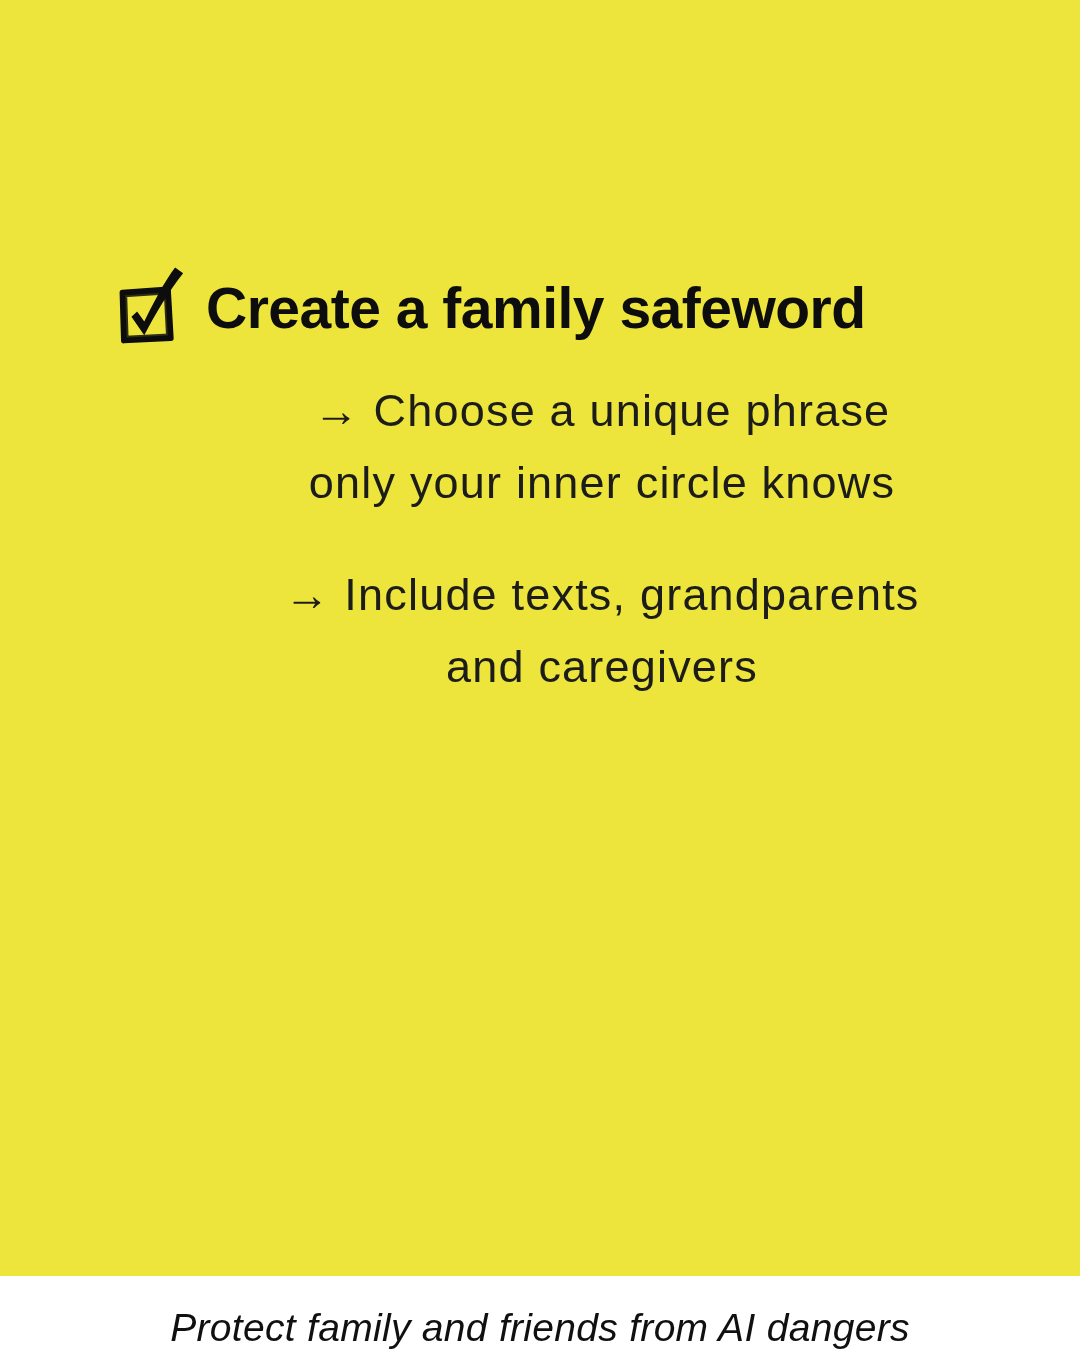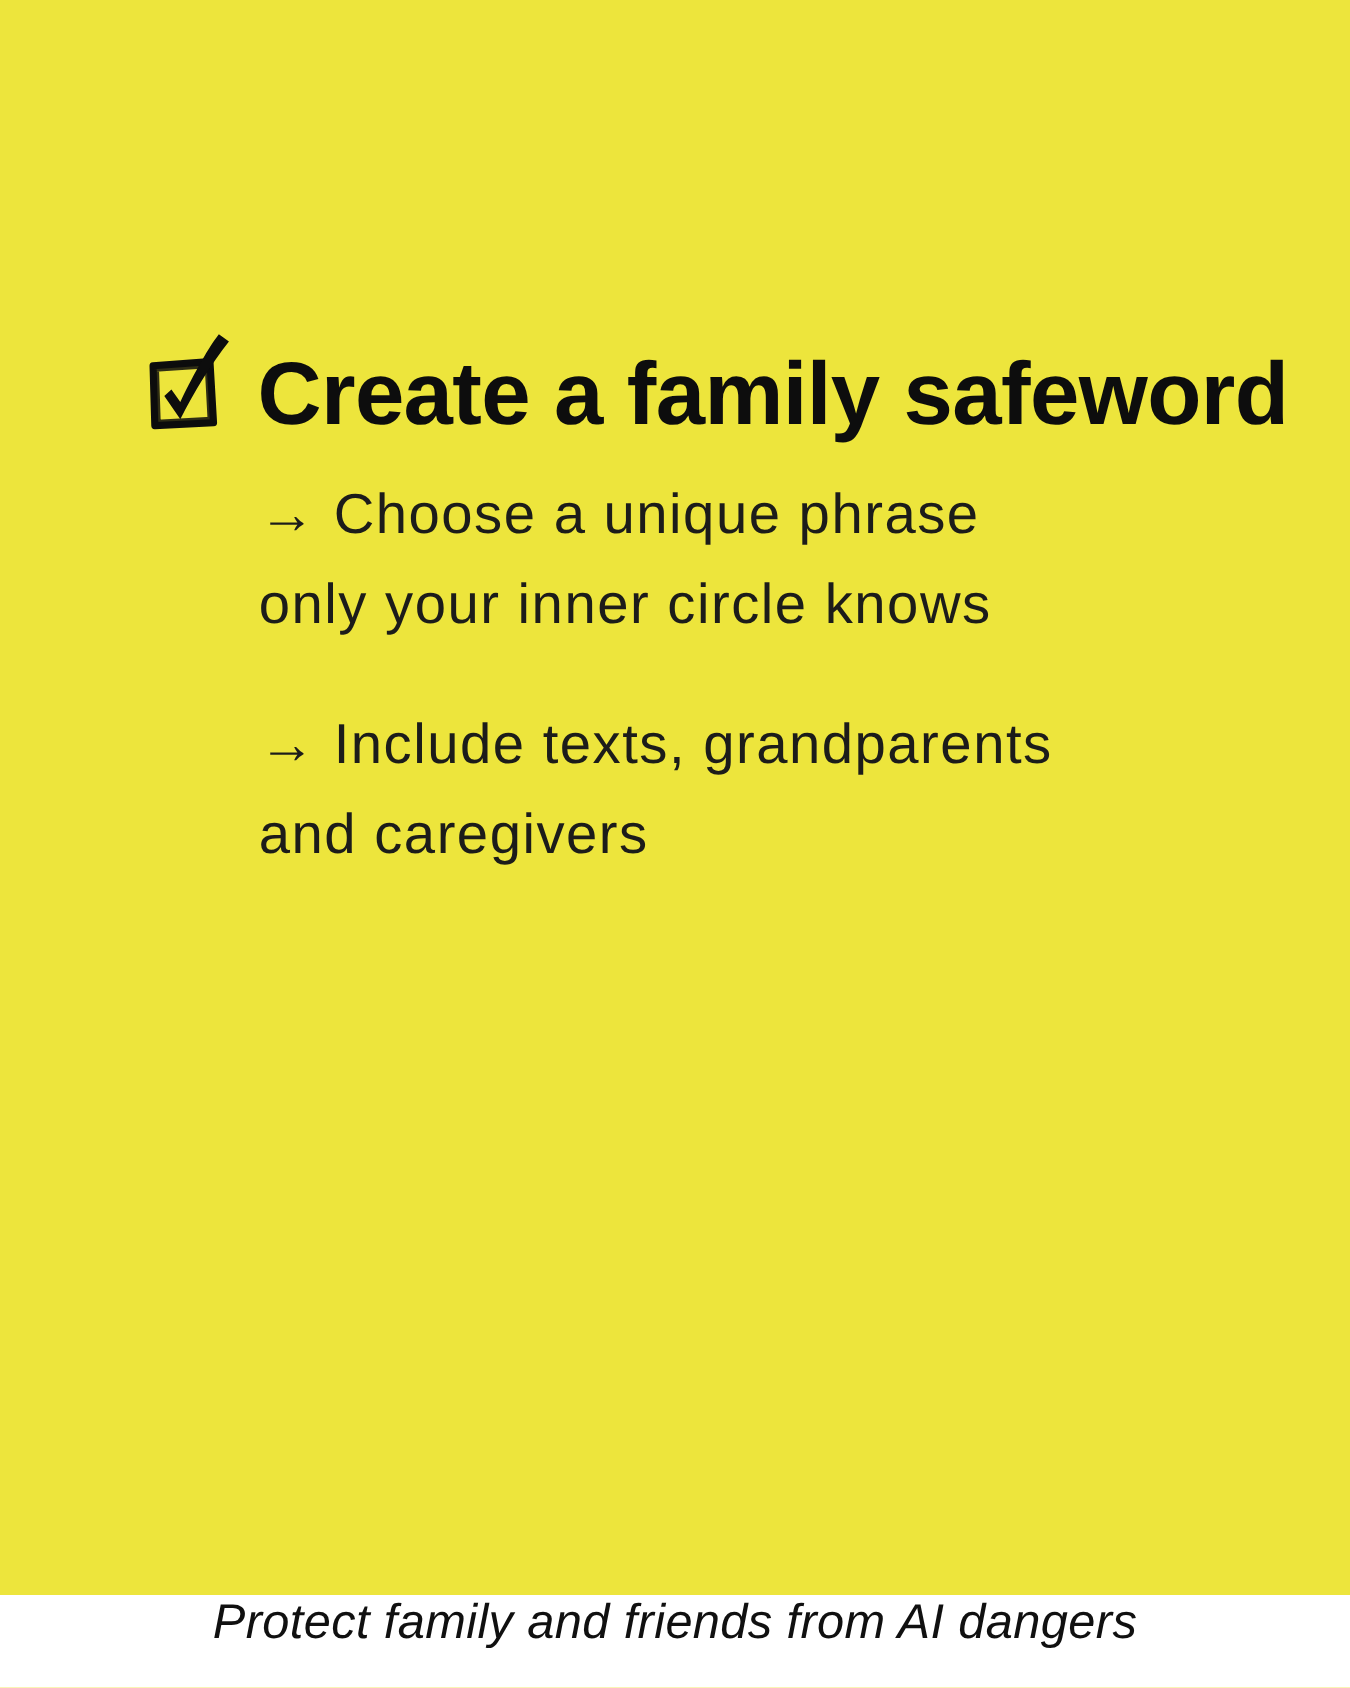--- a/index.html
+++ b/index.html
@@ -28,52 +28,53 @@
   .icon .box {
     fill: none;
     stroke: var(--color-heading, #111111);
     stroke-width: 6;
     stroke-linejoin: round;
   }
   .icon .tick { fill: var(--color-heading, #111111); }
   .title {
     margin: 0;
     padding-top: 16px;
-    font-size: 71px;
+    font-size: 57px;
     line-height: 1;
     font-weight: 700;
     letter-spacing: -0.5px;
     color: var(--color-heading, #0D0D0D);
     white-space: nowrap;
   }
   .bullets {
     position: absolute;
     left: 207px;
     top: 375px;
     width: 790px;
     font-size: 45px;
     line-height: 72px;
     letter-spacing: 1.2px;
     font-weight: 400;
+    text-align: center;
   }
   .bullet {
     margin: 0;
     white-space: pre-line;
   }
   .bullet:nth-of-type(2) { margin-top: 40px; }
   .bullet:nth-of-type(3) { margin-top: 24px; }
   .footer {
     position: absolute;
     left: 0;
     bottom: 0;
     width: 100%;
     height: 74px;
     background: var(--color-footer_background, #FFFFFF);
     display: flex;
-    align-items: flex-start;
+    align-items: flex-end;
     justify-content: center;
   }
   .caption {
     margin: 0;
     font-style: italic;
     font-size: 39px;
     letter-spacing: 0.3px;
     color: var(--color-caption, #101010);
   }
 </style>

